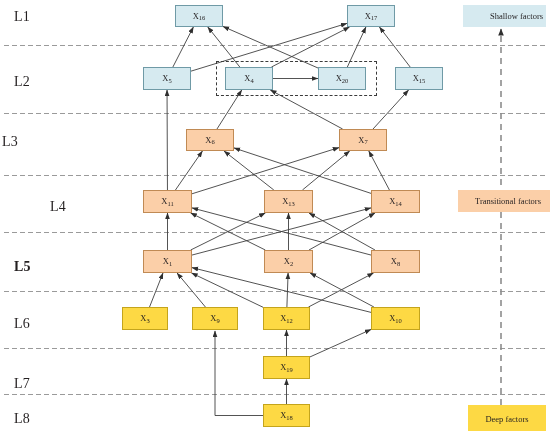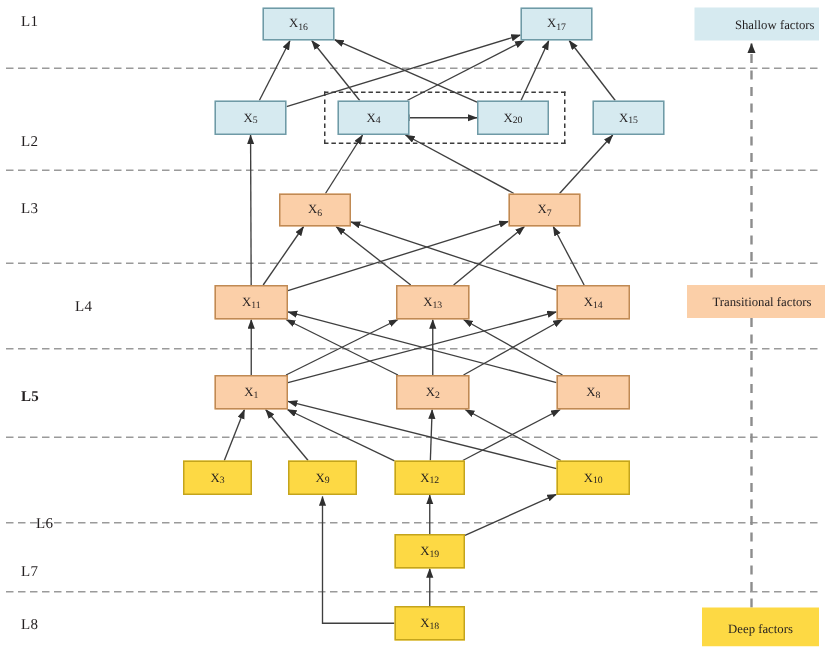--- a/index.html
+++ b/index.html
@@ -17,21 +17,21 @@
   }
   svg.layer {
     position: absolute;
     left: 0;
     top: 0;
     width: 550px;
     height: 431px;
   }
   .lvl-label {
     position: absolute;
-    font-size: 10px;
+    font-size: 14px;
     color: #231f20;
     font-family: "Liberation Serif", "DejaVu Serif", serif;
     letter-spacing: 0.2px;
     white-space: nowrap;
   }
   .node {
     position: absolute;
     box-sizing: border-box;
     border: 1px solid #7f7f7f;
     display: flex;
@@ -131,25 +131,25 @@
       <line x1="286.5" y1="404" x2="286.5" y2="379" stroke="#3f3f3f" stroke-width="0.9" marker-end="url(#arrowhead)"></line>
       <polyline points="263,415.5 215,415.5 215,331" fill="none" stroke="#3f3f3f" stroke-width="0.9" marker-end="url(#arrowhead)"></polyline>
       <line x1="273" y1="78.5" x2="318" y2="78.5" stroke="#3f3f3f" stroke-width="0.9" marker-end="url(#arrowhead)" marker-start="url(#arrowtail)"></line>
       <line x1="501" y1="405" x2="501" y2="29" stroke="#8d8d8d" stroke-width="1.6" stroke-dasharray="6,5" marker-end="url(#arrowhead-dash)"></line>
     </svg>
 
   <div class="dashed-group" id="dashed-group" style="left: 216px; top: 61px; width: 161px; height: 35px;"></div>
 
   <div id="level-labels">
       <div class="lvl-label" style="left: 14px; top: 9px;">L1</div>
-      <div class="lvl-label" style="left: 14px; top: 89px;">L2</div>
-      <div class="lvl-label" style="left: 14px; top: 134px;">L3</div>
+      <div class="lvl-label" style="left: 14px; top: 74px;">L2</div>
+      <div class="lvl-label" style="left: 2px; top: 134px;">L3</div>
       <div class="lvl-label" style="left: 14px; top: 199px; margin-left: 36px;">L4</div>
       <div class="lvl-label" style="left: 14px; top: 259px; font-weight: bold;">L5</div>
-      <div class="lvl-label" style="left: 24px; top: 316px; margin-top: 28px;">L6</div>
+      <div class="lvl-label" style="left: 14px; top: 316px;">L6</div>
       <div class="lvl-label" style="left: 14px; top: 376px;">L7</div>
       <div class="lvl-label" style="left: 14px; top: 411px;">L8</div>
     </div>
 
   <div id="nodes">
       <div class="node shallow" style="left: 175px; top: 5px; width: 48px; height: 22px;">
         <span>X<sub>16</sub></span>
       </div>
       <div class="node shallow" style="left: 347px; top: 5px; width: 48px; height: 22px;">
         <span>X<sub>17</sub></span>

